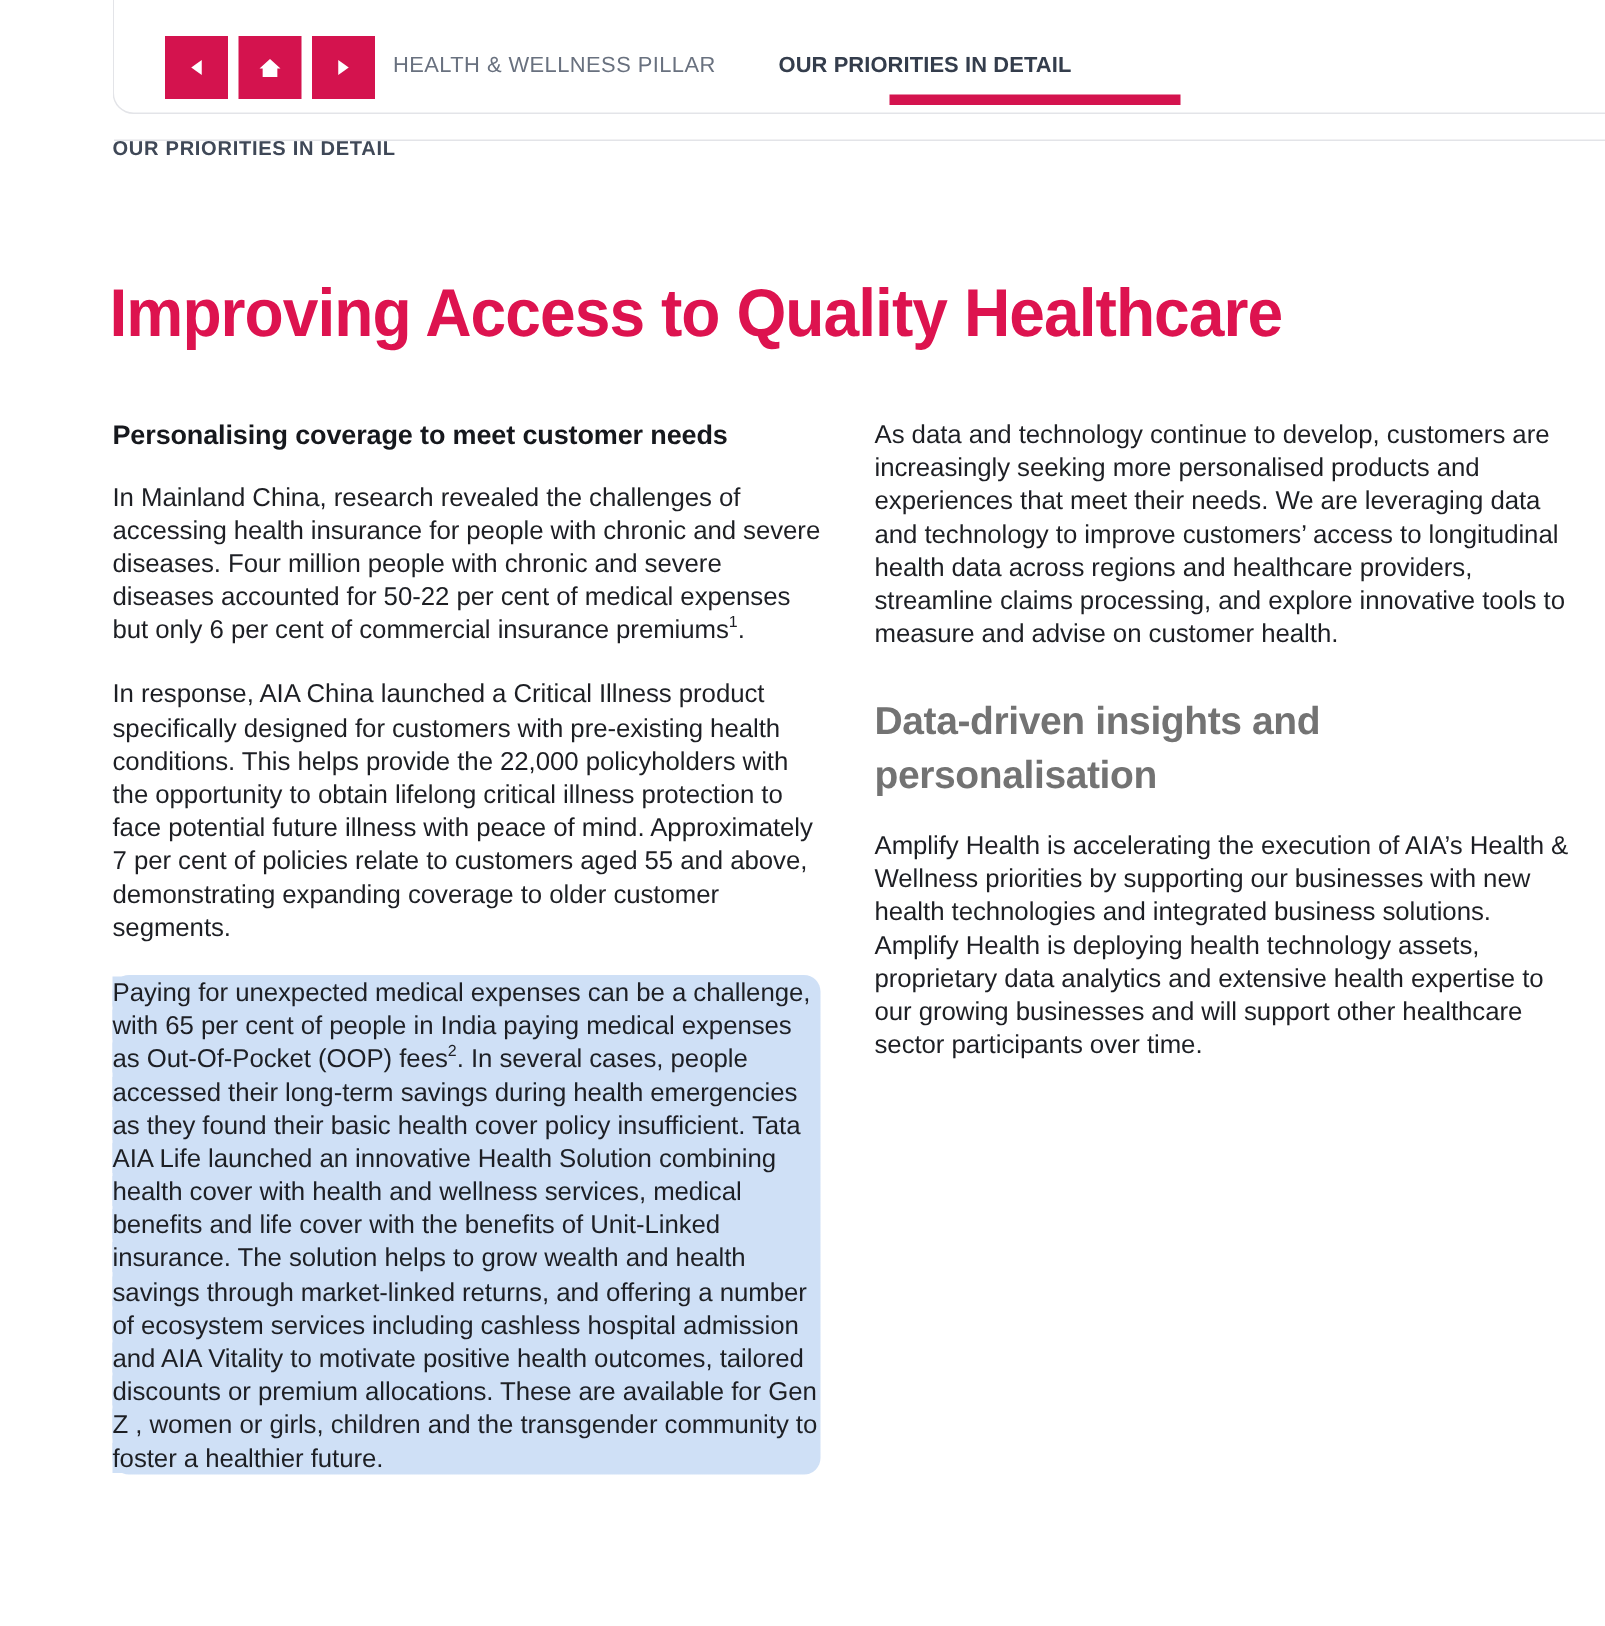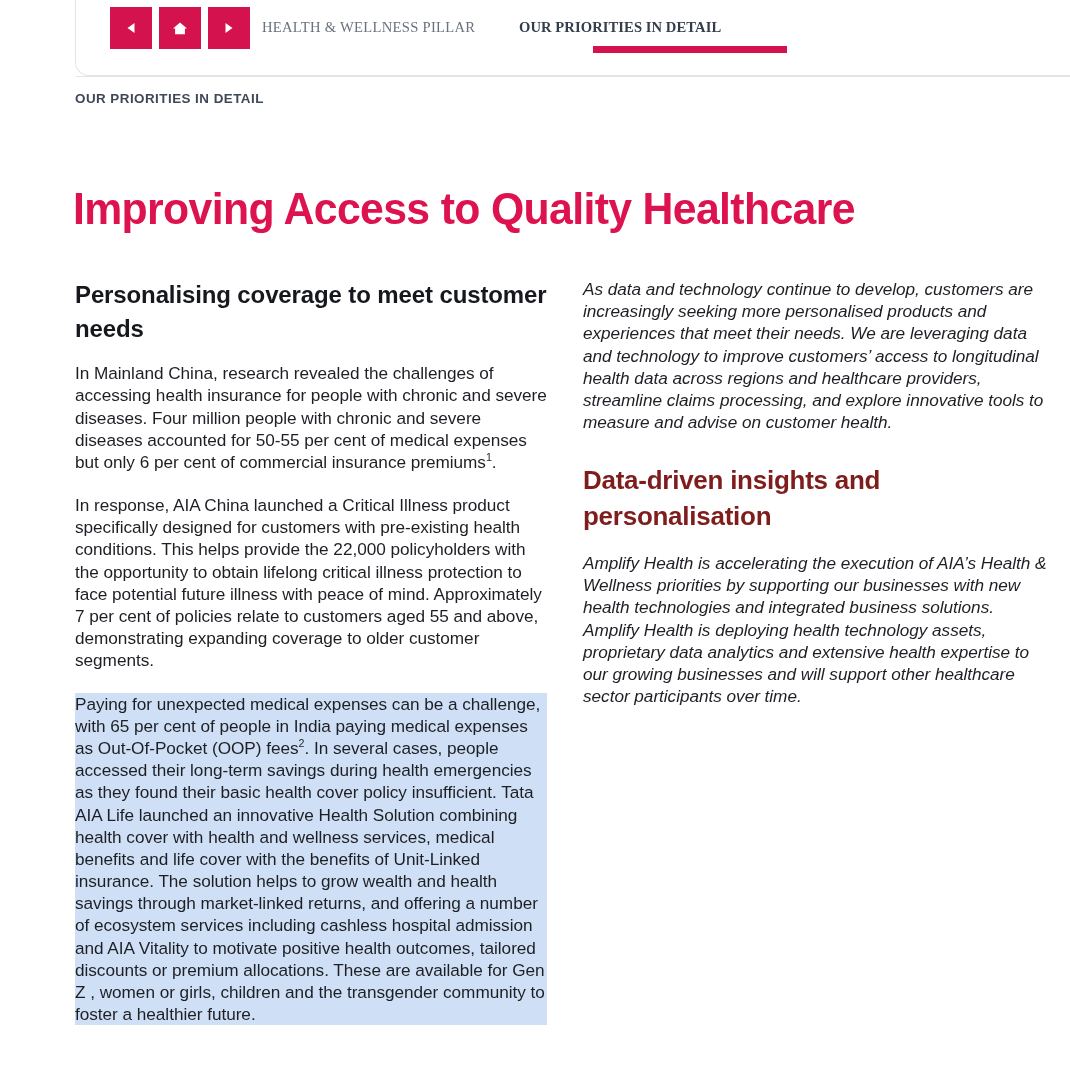--- a/index.html
+++ b/index.html
@@ -25,24 +25,23 @@
     background: #ffffff;
     border: 1px solid #e3e4e8;
     border-top: none;
     border-right: none;
     border-bottom-left-radius: 14px;
     box-sizing: border-box;
   }
   .nav-inner {
     position: absolute;
     left: 0;
-    top: 22px;
+    top: 39px;
     right: 0;
     height: 63px;
-    font-family: Liberation Serif, serif;
   }
   .nav-buttons {
     position: absolute;
     left: 34px;
     top: 7px;
     display: flex;
     gap: 7px;
   }
   .nav-btn {
     width: 42px;
@@ -133,64 +132,65 @@
   }
   .col-right {
     position: absolute;
     left: 583px;
     top: 278px;
     width: 468px;
   }
 
   h2.sub-head {
     margin: 0 0 16px 0;
-    font-size: 24px;
+    font-size: 18px;
     line-height: 1.42;
     font-weight: 700;
     color: #16181d;
     letter-spacing: -0.005em;
   }
   h2.big-head {
     margin: 0 0 22px 0;
     font-size: 33.5px;
     line-height: 1.35;
     font-weight: 700;
     color: #0f1115;
     letter-spacing: -0.015em;
   }
   h2.mid-head {
     margin: 30px 0 17px 0;
     font-size: 26px;
     line-height: 1.38;
     font-weight: 700;
-    color: #7f1d1d;
+    color: #737373;
     letter-spacing: -0.01em;
   }
   p.body {
     margin: 0 0 21px 0;
     font-size: 17.2px;
     line-height: 1.29;
     color: #1d1f24;
     letter-spacing: -0.002em;
   }
   p.body:last-child { margin-bottom: 0; }
   p.selected {
     background-image: linear-gradient(#cfe0f6, #cfe0f6);
+    border-radius: 11px;
   }
   p.selected span.hl {
     background: #cfe0f6;
     box-decoration-break: clone;
     -webkit-box-decoration-break: clone;
   }
   p.body sup {
     font-size: 0.62em;
     vertical-align: super;
     line-height: 0;
   }
-  .rc-body { font-size: 17.2px; font-style: italic; }
+  .rc-body { font-size: 17.2px; }
 </style>
 </head>
 <body>
 
 <div class="nav-card">
   <div class="nav-inner">
 
     <div class="nav-buttons">
       <button class="nav-btn">
         <span>
@@ -225,21 +225,21 @@
   </div>
 </div>
 
 <div class="breadcrumb">OUR PRIORITIES IN DETAIL</div>
 
 <h1 class="page-title">Improving Access to Quality Healthcare</h1>
 
 <div class="col-left">
   <h2 class="sub-head">Personalising coverage to meet customer needs</h2>
 
-  <p class="body"><span>In Mainland China, research revealed the challenges of accessing health insurance for people with chronic and severe diseases. Four million people with chronic and severe diseases accounted for 50-55 per cent of medical expenses but only 6 per cent of commercial insurance premiums</span><sup>1</sup><span>.</span></p>
+  <p class="body"><span>In Mainland China, research revealed the challenges of accessing health insurance for people with chronic and severe diseases. Four million people with chronic and severe diseases accounted for 50-22 per cent of medical expenses but only 6 per cent of commercial insurance premiums</span><sup>1</sup><span>.</span></p>
 
   <p class="body">In response, AIA China launched a Critical Illness product specifically designed for customers with pre-existing health conditions. This helps provide the 22,000 policyholders with the opportunity to obtain lifelong critical illness protection to face potential future illness with peace of mind. Approximately 7 per cent of policies relate to customers aged 55 and above, demonstrating expanding coverage to older customer segments.</p>
 
   <p class="body selected"><span class="hl">Paying for unexpected medical expenses can be a challenge, with 65 per cent of people in India paying medical expenses as Out-Of-Pocket (OOP) fees</span><sup class="hl">2</sup><span class="hl">. In several cases, people accessed their long-term savings during health emergencies as they found their basic health cover policy insufficient. Tata AIA Life launched an innovative Health Solution combining health cover with health and wellness services, medical benefits and life cover with the benefits of Unit-Linked insurance. The solution helps to grow wealth and health savings through market-linked returns, and offering a number of ecosystem services including cashless hospital admission and AIA Vitality to motivate positive health outcomes, tailored discounts or premium allocations. These are available for Gen Z , women or girls, children and the transgender community to foster a healthier future.</span></p>
 </div>
 
 <div class="col-right">
 
   <p class="body rc-body">As data and technology continue to develop, customers are increasingly seeking more personalised products and experiences that meet their needs. We are leveraging data and technology to improve customers’ access to longitudinal health data across regions and healthcare providers, streamline claims processing, and explore innovative tools to measure and advise on customer health.</p>
 

